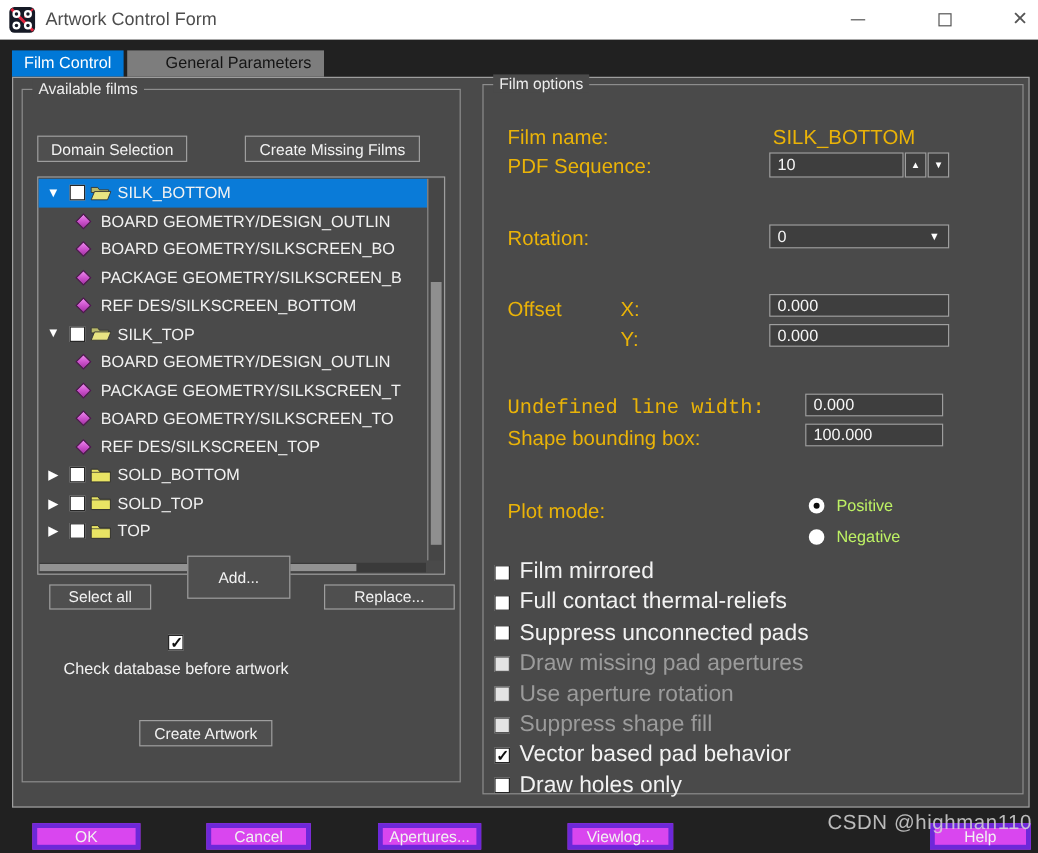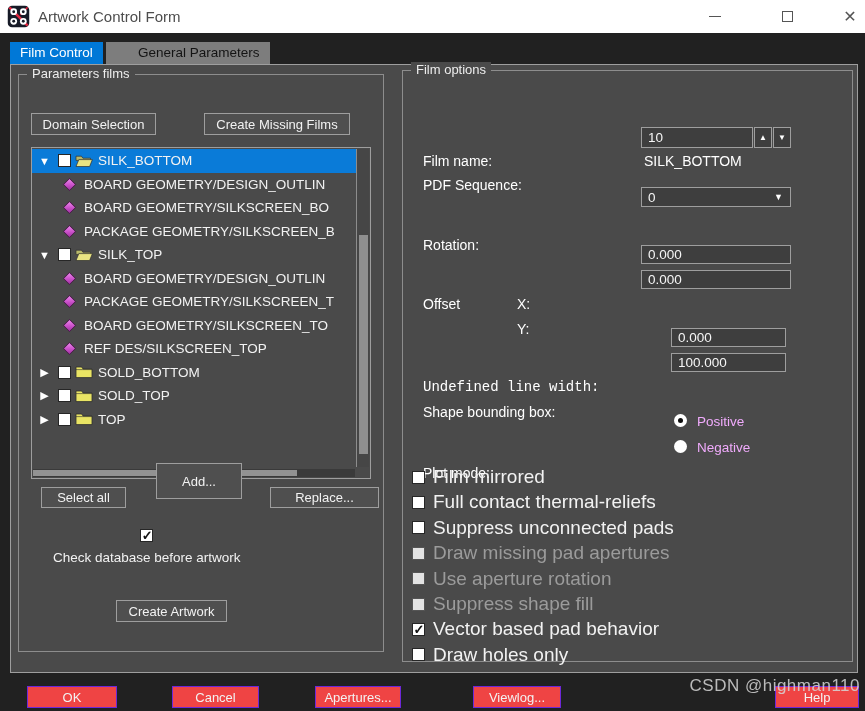--- a/index.html
+++ b/index.html
@@ -43,21 +43,21 @@
     padding:0 5px; font-size:13px; color:#ededed; white-space:nowrap;
   }
   .grp-left  { left:7px;  top:9px; width:366px; height:578px; }
   .grp-right { left:391px; top:5px; width:451px; height:592px; }
   
   .btn {
     position:absolute; background:#4f4f4f; border:1px solid #9e9e9e;
     color:#f2f2f2; font-size:13px; display:flex; align-items:center;
     justify-content:center; white-space:nowrap;
   }
-  .footer-btn { background:#ef4444; border:1px solid #6d28d9; }
+  .footer-btn { background:#d946ef; border:4px solid #6d28d9; }
   
   .tree {
     position:absolute; left:12px; top:72px; width:340px; height:332px;
     background:#4a4a4a; border:1px solid #9e9e9e; overflow:hidden;
   }
   .tree-rows { position:absolute; left:0; top:1px; right:14px; }
   .tree-row {
     display:flex; align-items:center; height:23.5px; padding-left:6px;
     color:#f2f2f2; font-size:13.5px; white-space:nowrap; overflow:hidden;
   }
@@ -86,38 +86,38 @@
   }
   .vsb-thumb { position:absolute; left:2px; right:1px; top:27%; height:69%; background:#8f8f8f; }
   .hsb {
     position:absolute; left:1px; right:15px; bottom:1px; height:8px; background:#3a3a3a;
   }
   .hsb-thumb { position:absolute; left:0; top:1px; bottom:1px; width:82%; background:#929292; }
   
   .check-row { position:absolute; display:flex; align-items:center; gap:8px;
                color:#f2f2f2; font-size:13.5px; white-space:nowrap;flex-direction:column; }
   
-  .lbl { position:absolute; color:#ffffff; font-size:14px; white-space:nowrap;margin-top:48px; }
+  .lbl { position:absolute; color:#eab308; font-size:17px; white-space:nowrap; }
   .field {
     position:absolute; background:#3e3e3e; border:1px solid #9e9e9e;
     color:#f5f5f5; font-size:13.5px; font-family:"Liberation Sans",sans-serif;
     padding:0 6px; outline:none;
   }
   .spin-btn {
     position:absolute; width:18px; height:21px; background:#3e3e3e;
     border:1px solid #9e9e9e; color:#fff; font-size:8px;
     display:flex; align-items:center; justify-content:center;
   }
   .combo {
     position:absolute; background:#3e3e3e; border:1px solid #9e9e9e;
     color:#f5f5f5; font-size:13.5px; padding:0 6px; display:flex; align-items:center;
   }
   .combo .arrow { position:absolute; right:7px; font-size:9px; color:#fff; }
-  .radio-row { position:absolute; display:flex; gap:10px;
-               color:#f0abfc; font-size:13.5px; }
+  .radio-row { position:absolute; display:flex; align-items:center; gap:10px;
+               color:#bef264; font-size:13.5px; }
   .radio { width:13px; height:13px; border-radius:50%; background:#ffffff; position:relative; flex:0 0 13px; }
   .radio.selected::after {
     content:""; position:absolute; left:4px; top:4px; width:5px; height:5px;
     border-radius:50%; background:#0d0d0d;
   }
   .opt-row { position:absolute; display:flex; align-items:center; gap:8px;
              color:#f2f2f2; font-size:19px; white-space:nowrap; }
   .opt-row.disabled { color:#9b9b9b; }
   .opt-row.disabled .cbx { background:#e3e3e3; border-color:#555; }
   
@@ -157,21 +157,21 @@
         <span>✕</span>
       </span>
   </div>
 
   <div class="tab active" style="left:10px;">Film Control</div>
   <div class="tab inactive" style="left:106px;">General Parameters</div>
 
   <div class="pane">
 
     <div class="group grp-left">
-      <span class="legend">Parameters films</span>
+      <span class="legend">Available films</span>
 
       <div class="btn" style="left:185px; top:38px; width:146px; height:22px;">Create Missing Films</div>
       <div class="btn" style="left:12px; top:38px; width:125px; height:22px;">Domain Selection</div>
 
       <div class="tree">
         <div class="tree-rows" id="tree-rows">
             <div class="tree-row selected">
               <span class="tri">▼</span>
               <span class="cbx mr"></span>
               <span class="folder"><svg viewBox="0 0 18 14" width="18" height="14">
@@ -187,20 +187,25 @@
             </div>
             <div class="tree-row">
               <span class="spacer"></span>
               <span class="diamond"></span>
               <span>BOARD GEOMETRY/SILKSCREEN_BO</span>
             </div>
             <div class="tree-row">
               <span class="spacer"></span>
               <span class="diamond"></span>
               <span>PACKAGE GEOMETRY/SILKSCREEN_B</span>
+            </div>
+            <div class="tree-row">
+              <span class="spacer"></span>
+              <span class="diamond"></span>
+              <span>REF DES/SILKSCREEN_BOTTOM</span>
             </div>
             <div class="tree-row">
               <span class="tri">▼</span>
               <span class="cbx mr"></span>
               <span class="folder"><svg viewBox="0 0 18 14" width="18" height="14">
                   <path d="M1 2.2 h5.4 l1.5 2 h7.6 v2.2 h-14.5 z" fill="#b9b96a" stroke="#2e2e2e" stroke-width="0.7"></path>
                   <path d="M1 12.5 L3.8 5.6 h13.6 l-2.8 6.9 z" fill="#e9e482" stroke="#2e2e2e" stroke-width="0.7"></path>
                 </svg></span>
               <span>SILK_TOP</span>
             </div>

